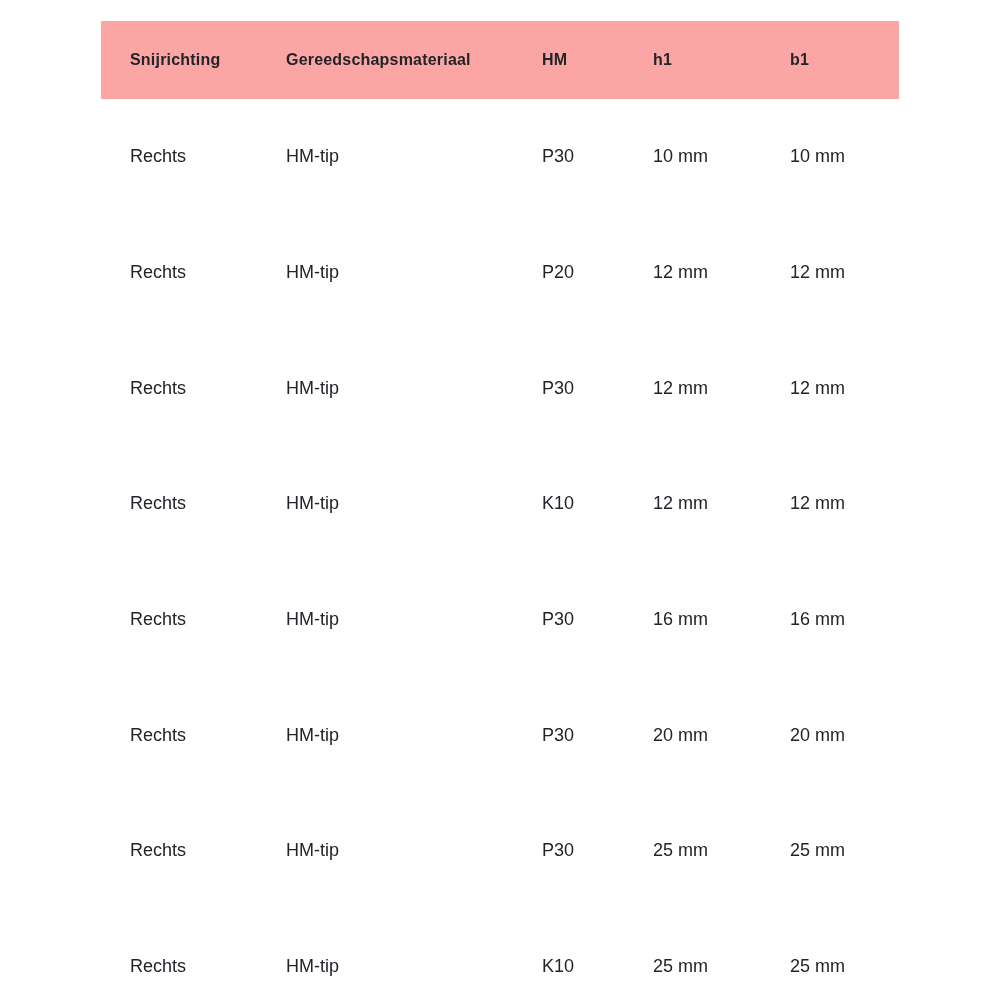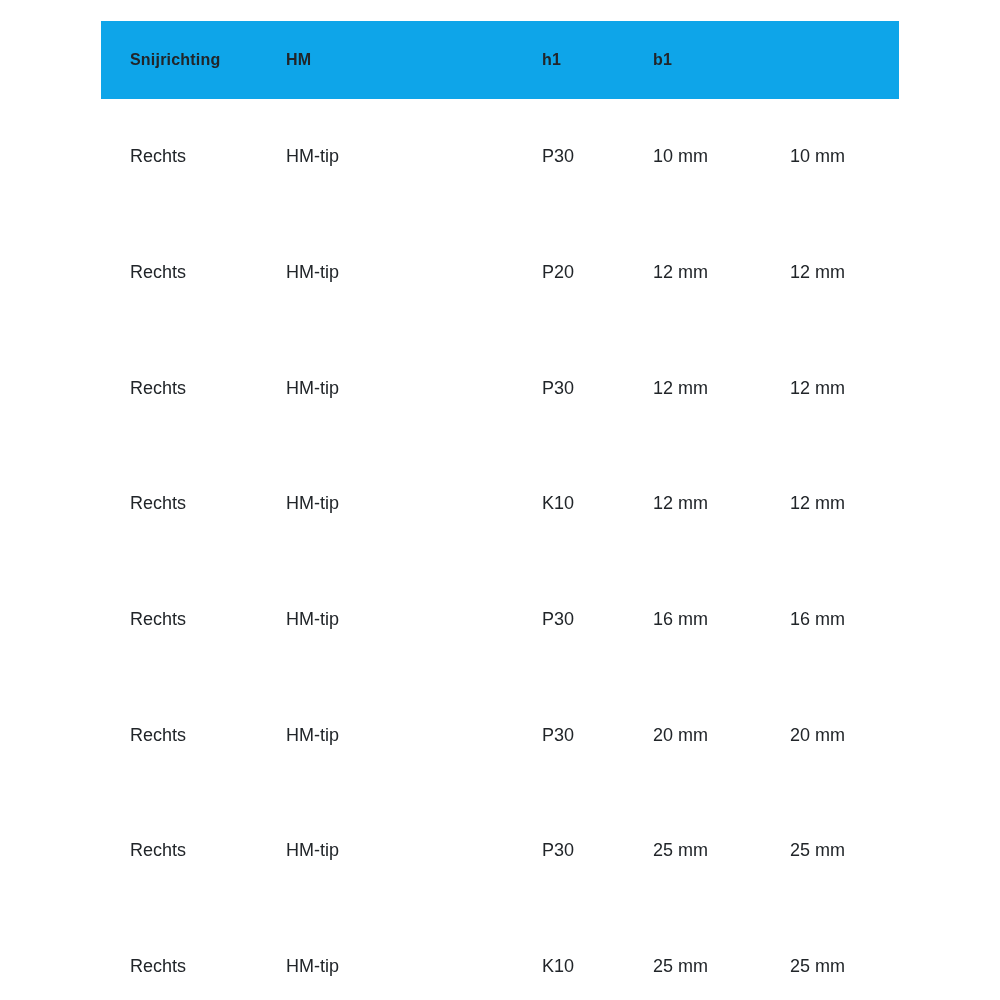--- a/index.html
+++ b/index.html
@@ -34,22 +34,23 @@
   .cell {
     padding-left: 29px;
     white-space: nowrap;
     overflow: hidden;
   }
 </style>
 </head>
 <body>
 
 <div class="spec-table" style="color: rgb(33, 37, 41);">
-  <div class="grid-row header-row" id="header-row" style="background: #0ea5e9;">
+  <div class="grid-row header-row" id="header-row" style="background: #fca5a5;">
       <div class="cell">Snijrichting</div>
+      <div class="cell">Gereedschapsmateriaal</div>
       <div class="cell">HM</div>
       <div class="cell">h1</div>
       <div class="cell">b1</div>
     </div>
   <div id="table-body">
       <div class="grid-row data-row" style="background: rgb(255, 255, 255);">
         <div class="cell">Rechts</div>
         <div class="cell">HM-tip</div>
         <div class="cell">P30</div>
         <div class="cell">10 mm</div>

